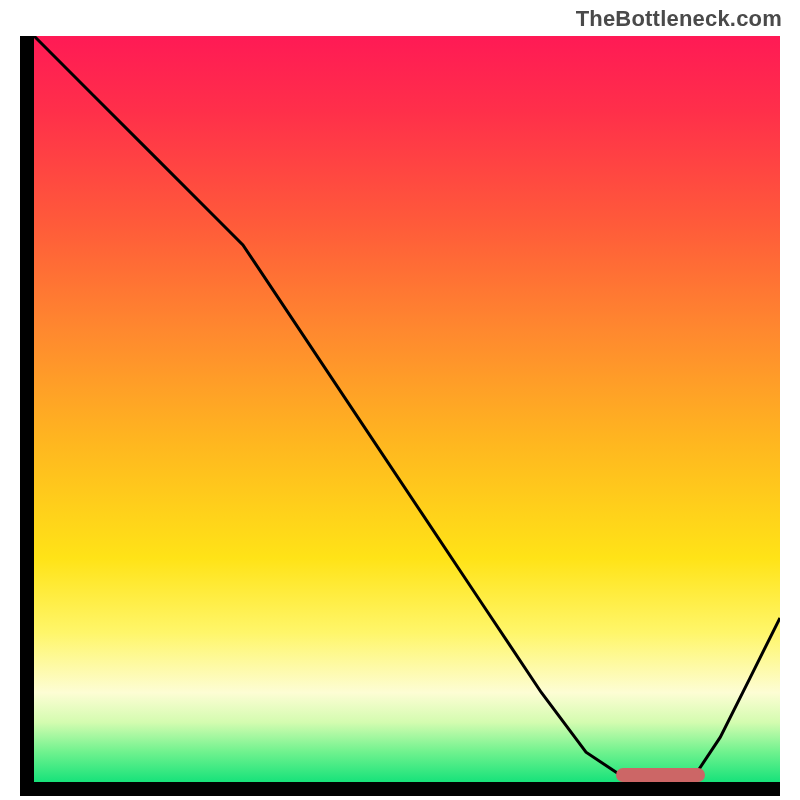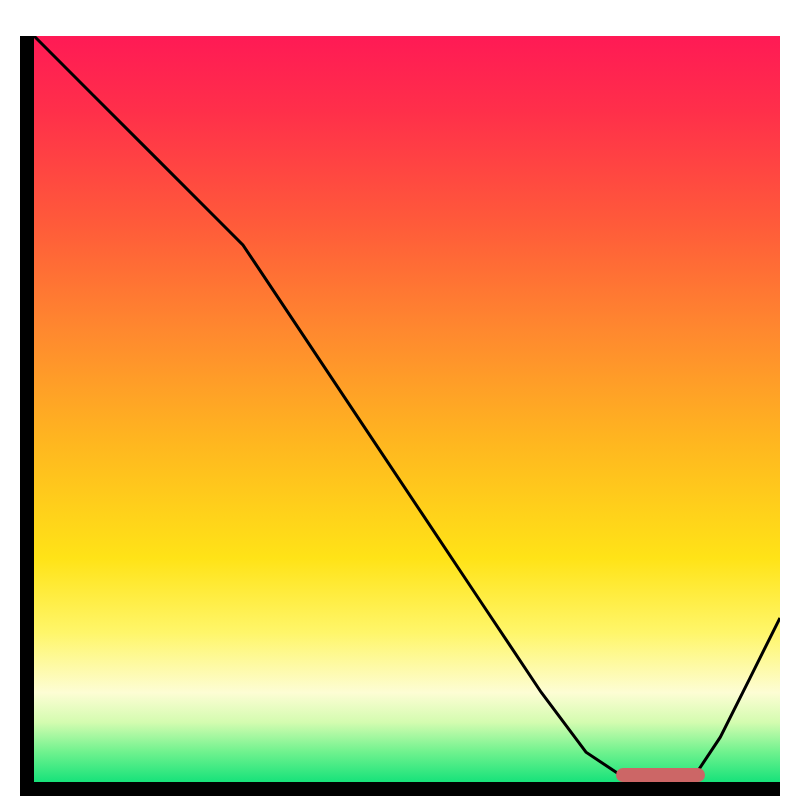--- a/index.html
+++ b/index.html
@@ -86,20 +86,21 @@
     background: #cc6666;
     border-radius: 7px;
     height: 14px;
   }
 </style>
 </head>
 <body>
 
 <div class="container">
 
+  <div class="watermark">TheBottleneck.com</div>
 
   <div class="plot-frame">
     <div class="plot-inner">
 
       <div class="gradient-bg"></div>
 
       <svg class="curve-svg" viewBox="0 0 746 746" preserveAspectRatio="none">
         <path id="curve-path" d="M0.0 0.0 L59.7 59.7 L119.4 119.4 L179.0 179.0 L208.9 208.9 L268.6 298.4 L328.2 387.9 L387.9 477.4 L447.6 567.0 L507.3 656.5 L552.0 716.2 L596.8 746.0 L626.6 746.0 L656.5 746.0 L686.3 701.2 L716.2 641.6 L746.0 581.9" fill="none" stroke="#000000" stroke-width="3"></path>
       </svg>
 

